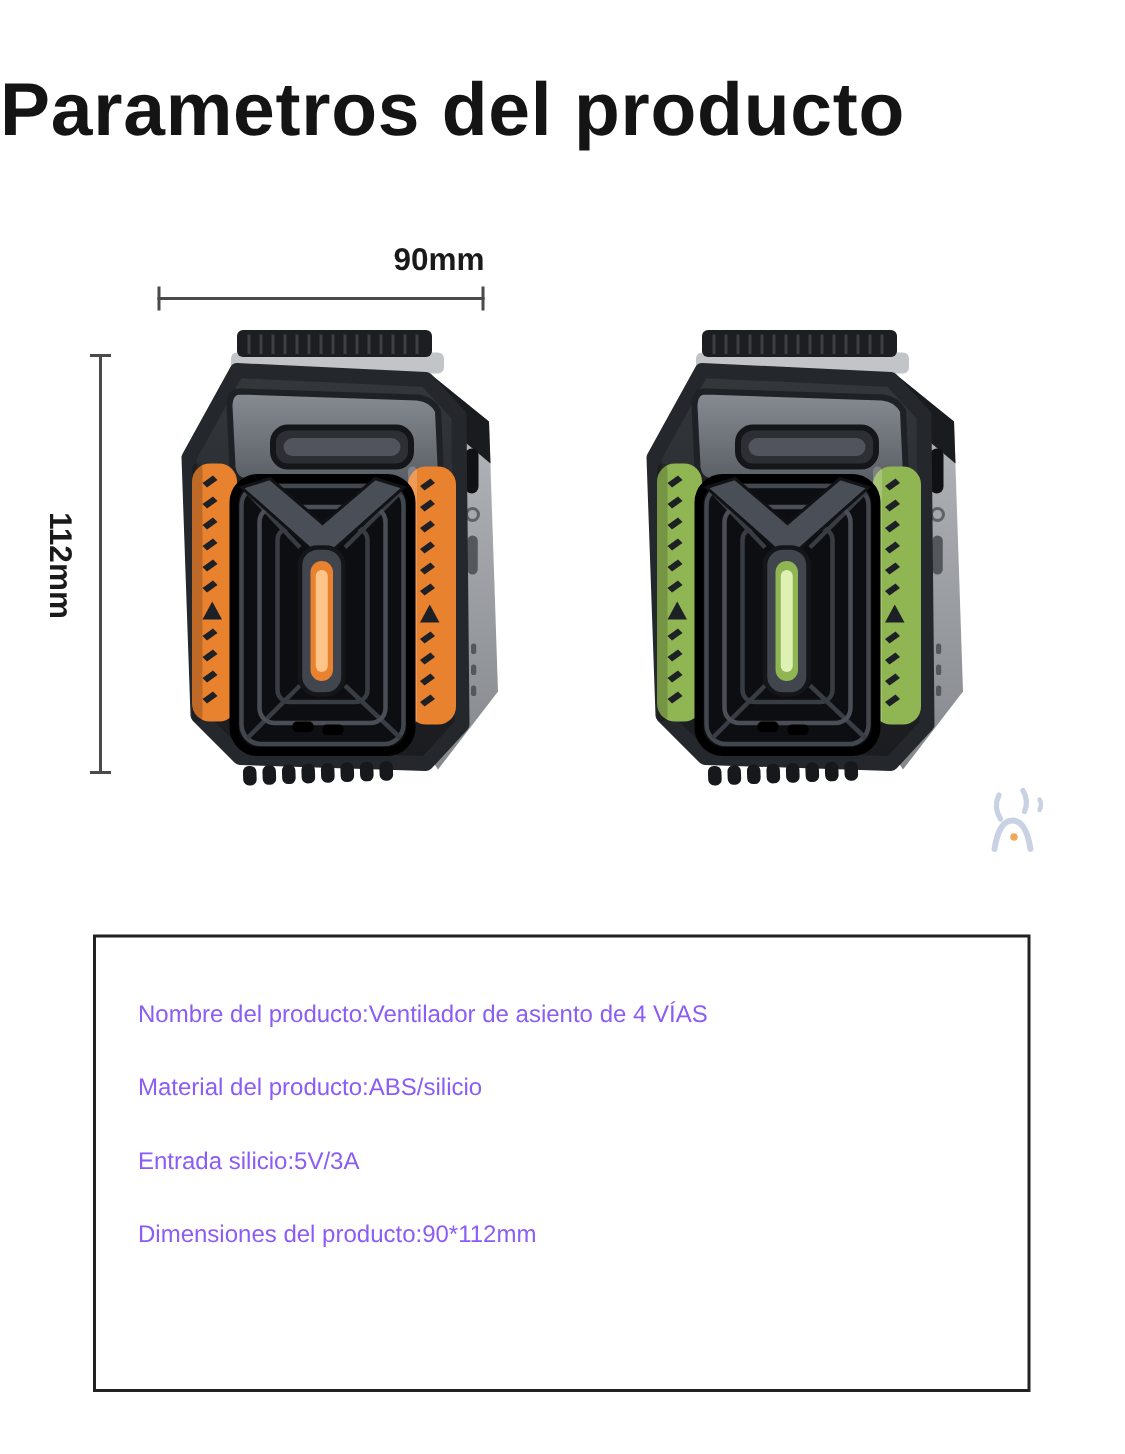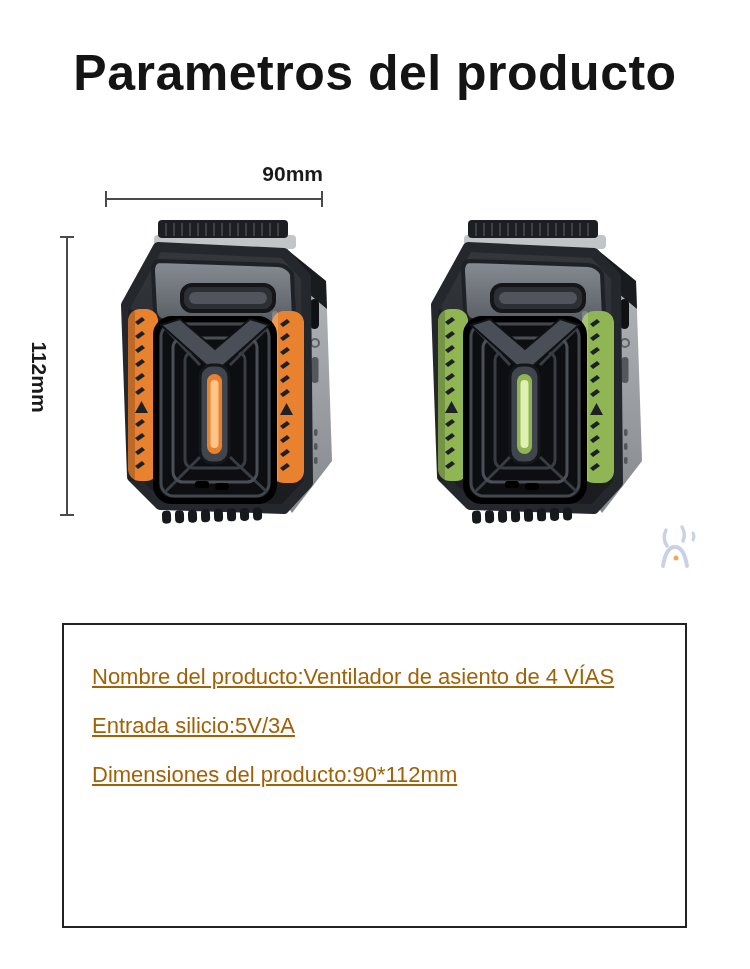--- a/index.html
+++ b/index.html
@@ -1,21 +1,21 @@
 <!DOCTYPE html>
 <html><head>
 <meta charset="utf-8">
 <style>
   html,body{margin:0;padding:0;background:#ffffff;}
   .page{
     position:relative;width:750px;height:969px;background:#ffffff;overflow:hidden;
     font-family:"Liberation Sans",sans-serif;
   }
   .title{
-    position:absolute;top:44px;left:0;width:750px;text-align:center;
+    position:absolute;top:44px;left:0;width:750px;text-align:left;
     font-size:50px;font-weight:bold;color:#141414;letter-spacing:.5px;white-space:nowrap;
   }
   
   .dimh-label{
     position:absolute;left:105px;top:162px;width:218px;text-align:right;
     font-size:21px;font-weight:bold;color:#1a1a1a;
   }
   .dimh-line{position:absolute;left:105px;top:198px;width:218px;height:2px;background:#4a4a4a;}
   .dimh-line::before,.dimh-line::after{
     content:"";position:absolute;top:-7px;width:2px;height:16px;background:#4a4a4a;
@@ -36,21 +36,21 @@
   
   .fan{position:absolute;width:250px;height:330px;}
   .fan-a{left:98px;top:215px;}
   .fan-b{left:408px;top:215px;}
   
   .spec-box{
     position:absolute;left:62px;top:623px;width:625px;height:305px;
     box-sizing:border-box;border:2px solid #222222;background:#ffffff;
     padding:27px 8px 0 28px;
   }
-  .spec-row{font-size:22px;line-height:49px;color:#a16207;white-space:nowrap;text-decoration:underline;}
+  .spec-row{font-size:16px;line-height:49px;color:#8b5cf6;white-space:nowrap;}
   
   .watermark{position:absolute;left:656px;top:524px;width:44px;height:46px;}
   .hidden-defs{position:absolute;width:0;height:0;overflow:hidden;}
 </style>
 </head>
 <body>
 
 <svg class="hidden-defs" aria-hidden="true">
   <defs>
     <linearGradient id="gSide" x1="0" y1="0" x2="0" y2="1">
@@ -162,17 +162,18 @@
   <svg class="watermark" viewBox="0 0 44 46">
     <path d="M10 6 Q6 14 11 22" fill="none" stroke-width="3.5" stroke-linecap="round" stroke="#c9d2e4"></path>
     <path d="M26 3 Q30 10 27 17" fill="none" stroke-width="3.5" stroke-linecap="round" stroke="#c9d2e4"></path>
     <path d="M7 42 Q10 23 19 23 Q28 23 31 42" fill="none" stroke-width="4" stroke-linecap="round" stroke="#c9d2e4"></path>
     <path d="M37 9 Q39 12 37 16" fill="none" stroke-width="3" stroke-linecap="round" stroke="#c9d2e4"></path>
     <circle cx="20" cy="34" r="2.5" fill="#f2a85c"></circle>
   </svg>
 
   <div class="spec-box">
     <div class="spec-row">Nombre del producto:Ventilador de asiento de 4 VÍAS</div>
+    <div class="spec-row">Material del producto:ABS/silicio</div>
     <div class="spec-row">Entrada silicio:5V/3A</div>
     <div class="spec-row">Dimensiones del producto:90*112mm</div>
   </div>
 
 </div>
 
 </body></html>

